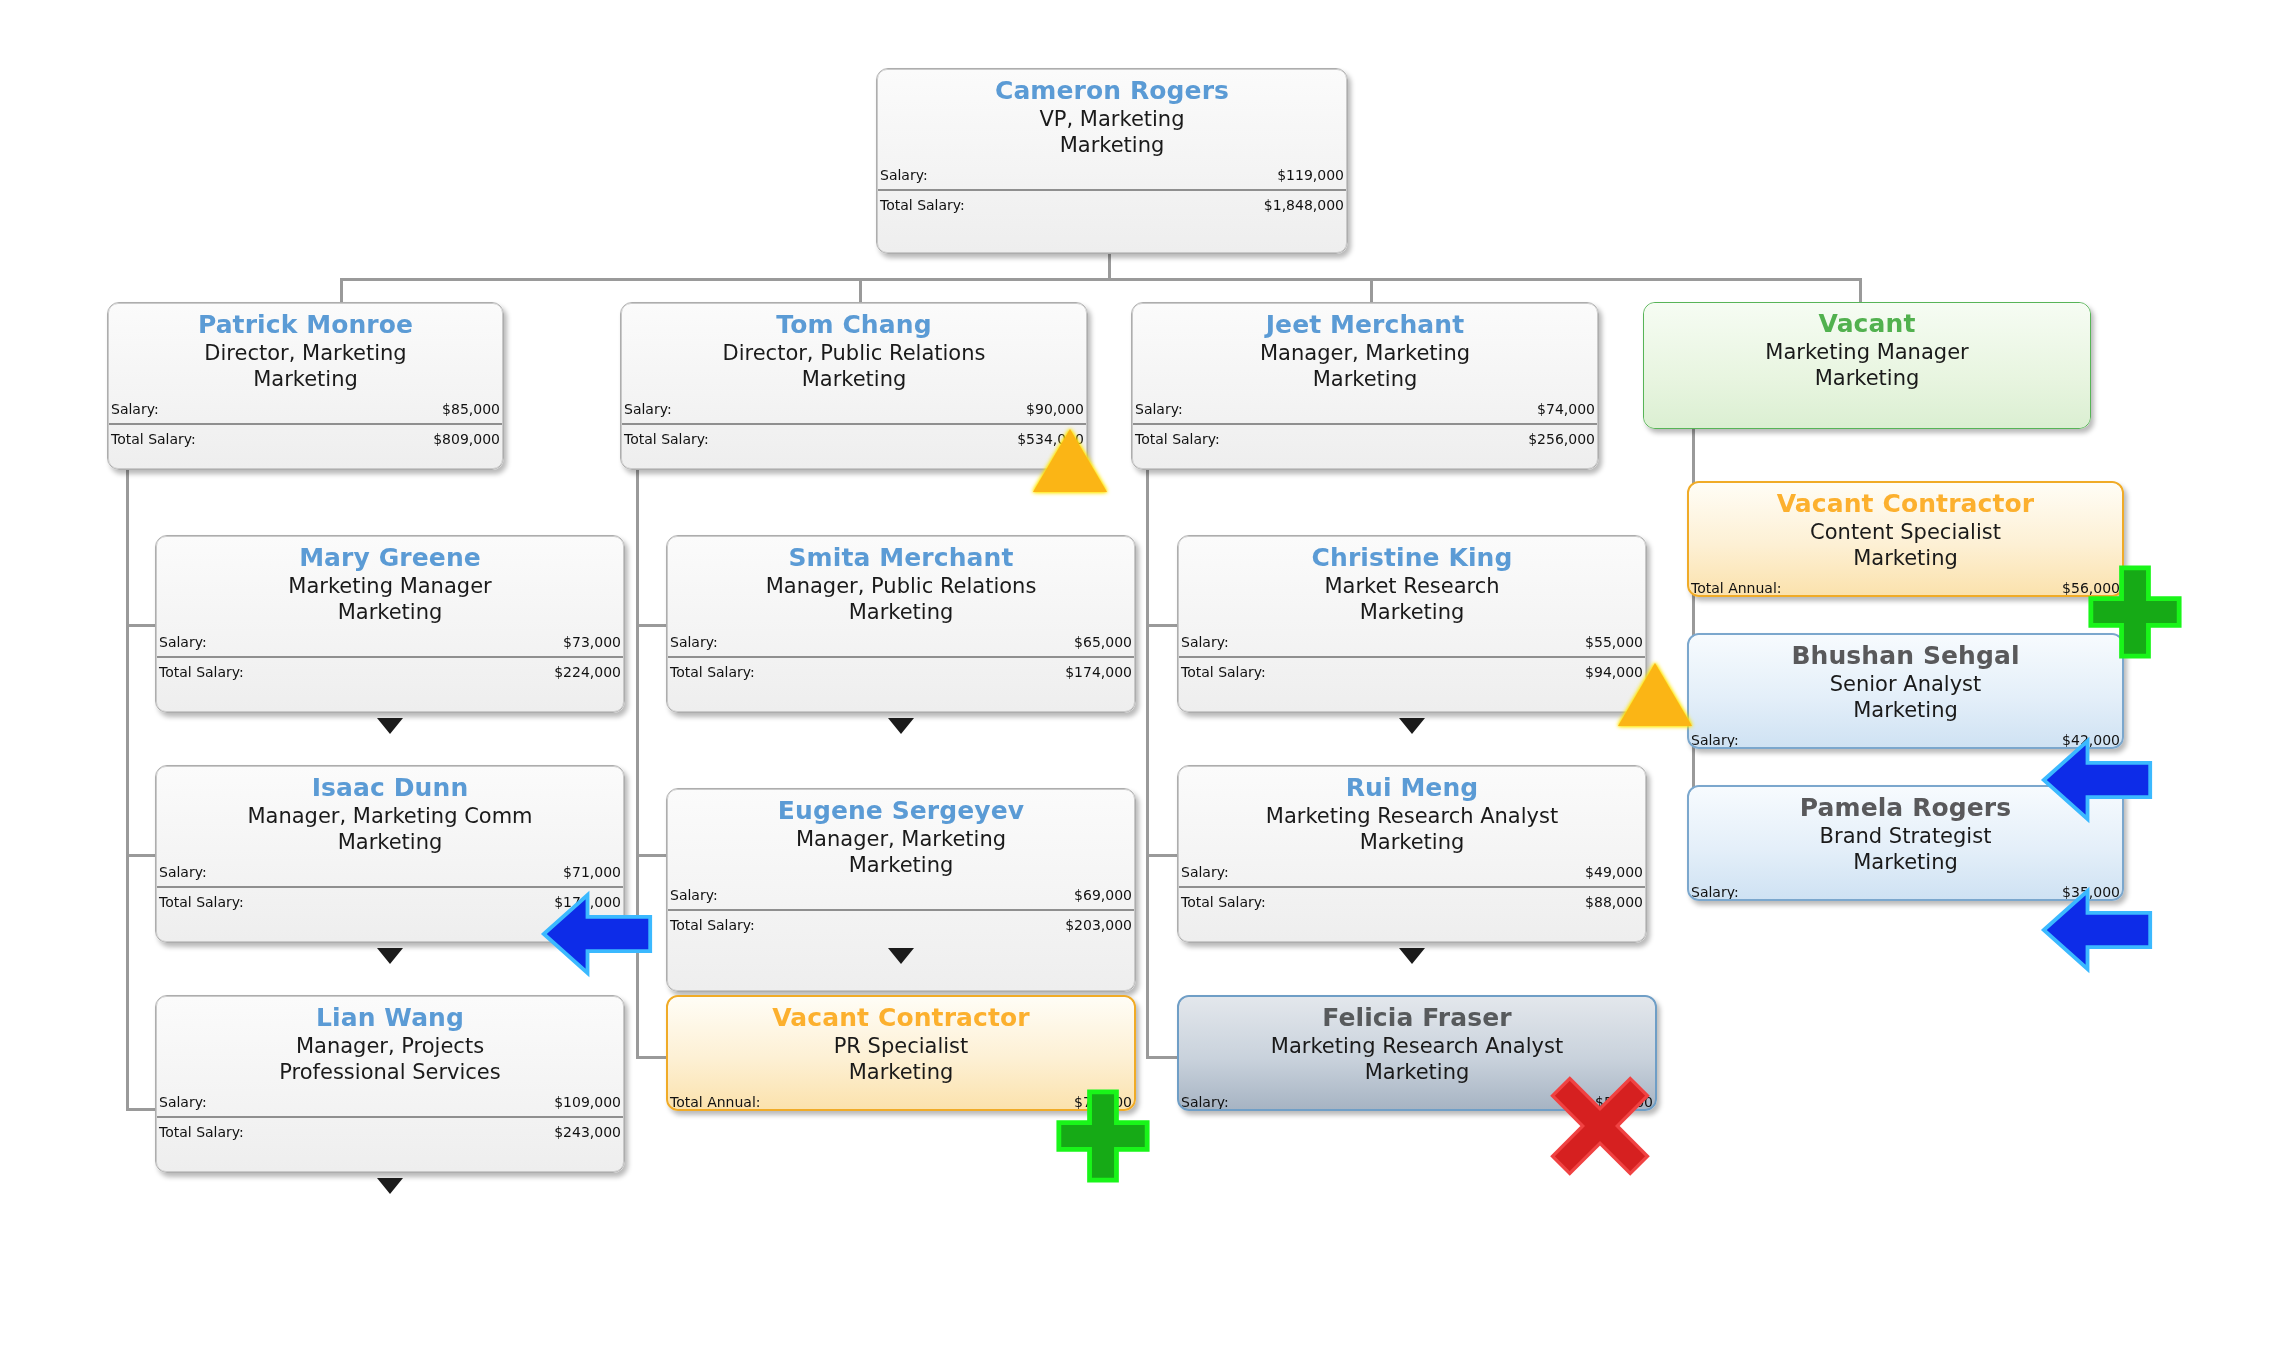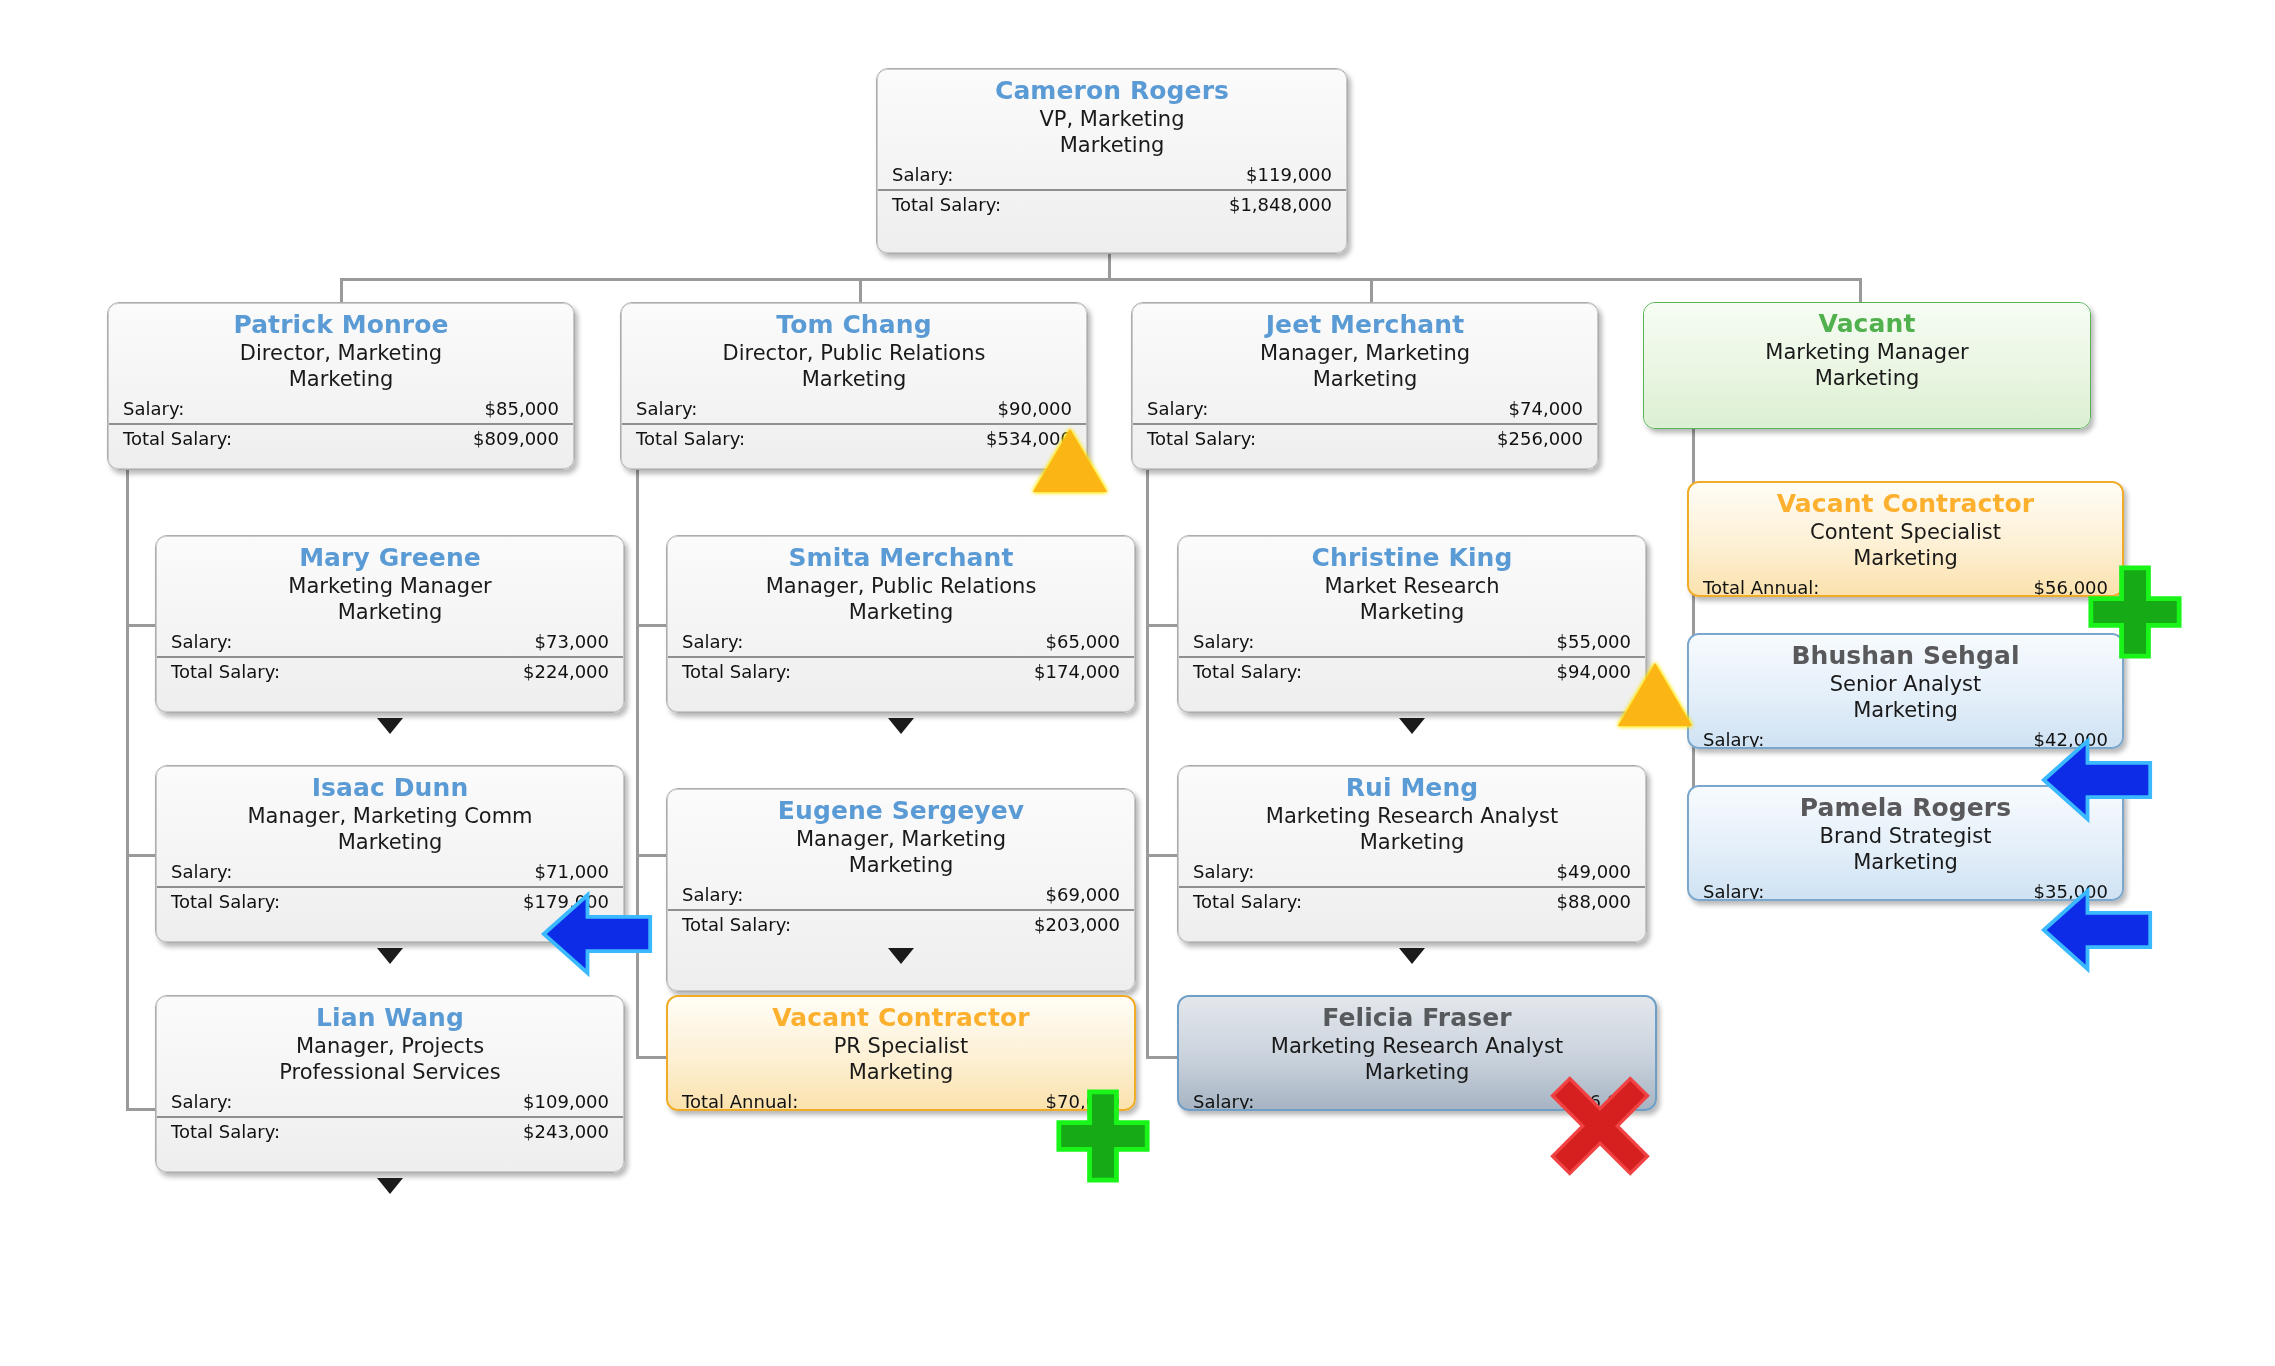--- a/index.html
+++ b/index.html
@@ -19,21 +19,21 @@
   .node .inner{box-sizing:border-box;height:100%;width:100%;
         border-radius:10px;padding:6px 0 0 0;}
 
   .nm{text-align:center;font-weight:bold;font-size:25px;line-height:30px;
       color:#5b9bd5;letter-spacing:.1px;}
   .ti{text-align:center;font-size:21px;line-height:26px;color:#1a1a1a;}
   .dp{text-align:center;font-size:21px;line-height:26px;color:#1a1a1a;}
 
   .rows{margin-top:3px;}
   .row{display:flex;justify-content:space-between;align-items:baseline;
-       font-size:18px;line-height:28px;color:#111;padding:0 14px;gap:13px;}
+       font-size:14px;line-height:28px;color:#111;padding:0 2px;gap:13px;}
   .row.sep{border-bottom:2px solid #8f8f8f;}
 
   
   .node.plain{border:1px solid #adadad;
      background:linear-gradient(#fdfdfd,#ebebeb);}
   .node.plain .inner{border:1px solid #c9c9c9;border-radius:10px;
      background:linear-gradient(180deg,#fbfbfb 0%,#f4f4f4 55%,#eeeeee 100%);}
 
   
   .node.green{border:1px solid #57b457;
@@ -120,21 +120,21 @@
           <span>$119,000</span>
         </div>
         <div class="row">
           <span>Total Salary:</span>
           <span>$1,848,000</span>
         </div>
       </div>
     </div>
   </div>
 
-  <div class="node plain" style="left:107px;top:302px;width:468px;height:168px;">
+  <div class="node plain" style="left:107px;top:302px;width:397px;height:168px;">
     <div class="inner">
       <div class="nm">Patrick Monroe</div>
       <div class="ti">Director, Marketing</div>
       <div class="dp">Marketing</div>
       <div class="rows">
         <div class="row sep">
           <span>Salary:</span>
           <span>$85,000</span>
         </div>
         <div class="row">

